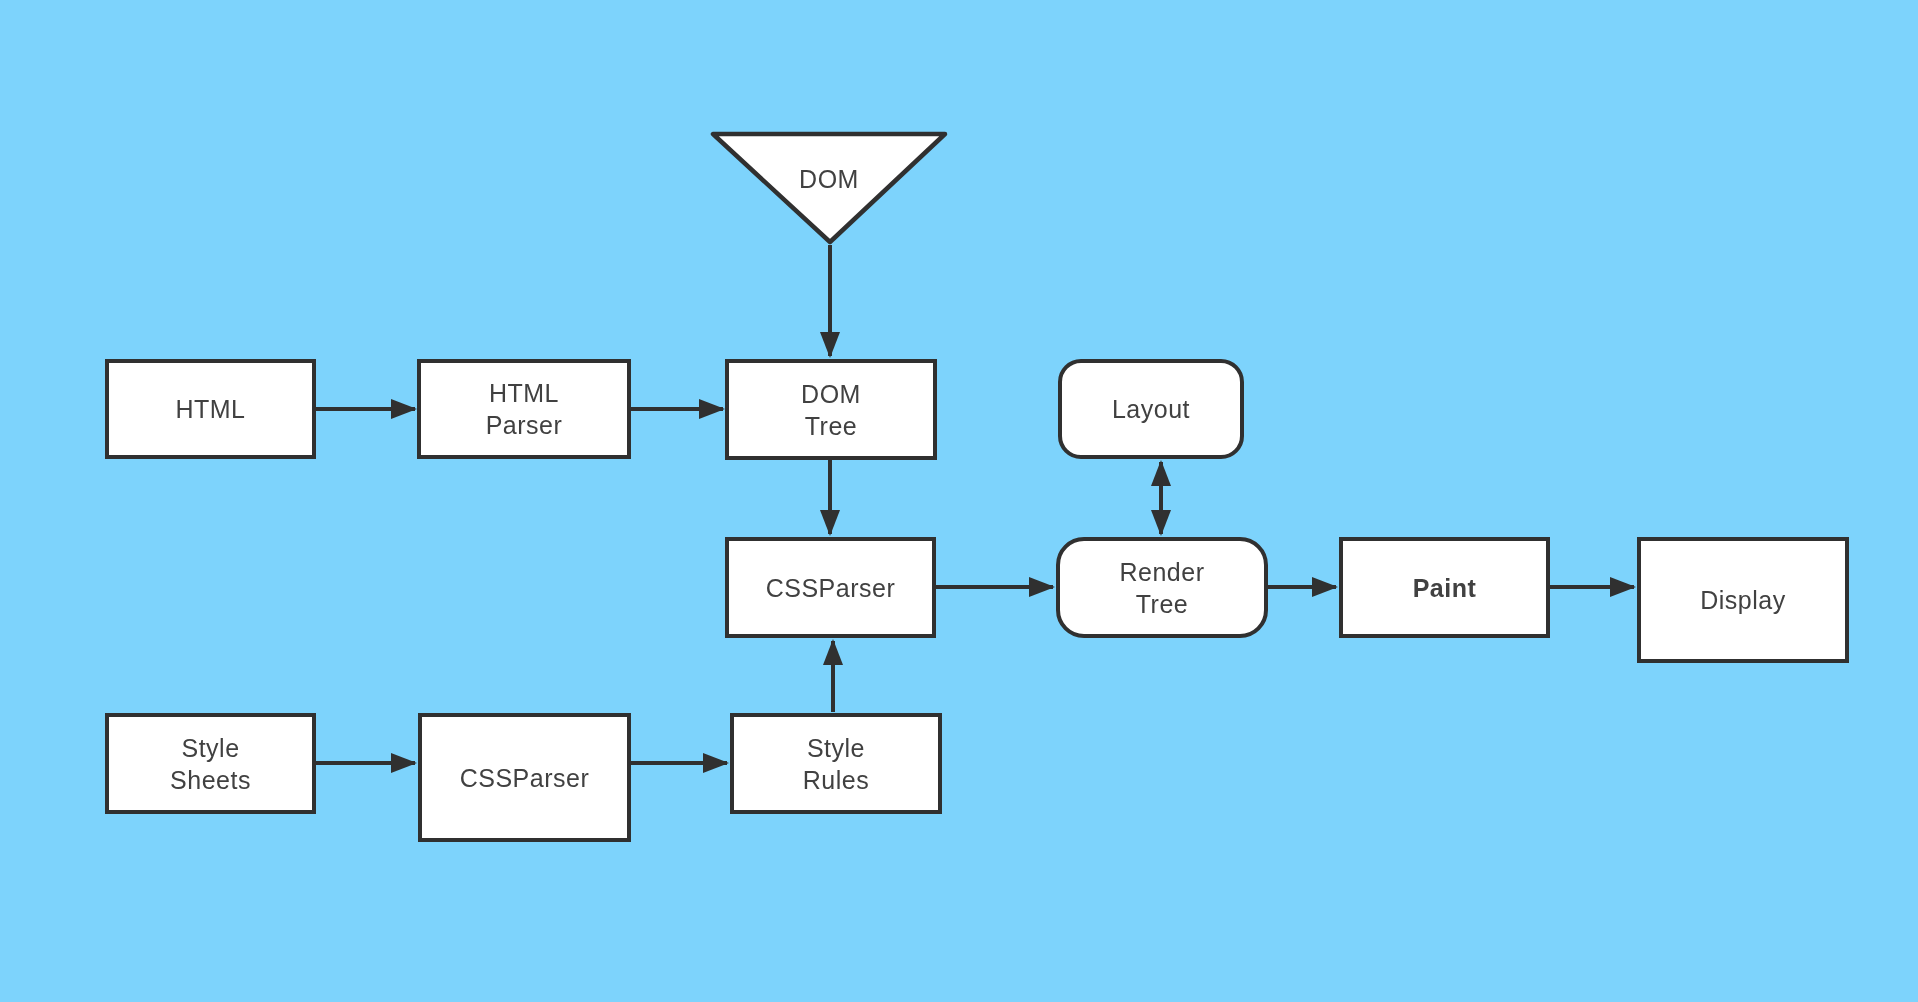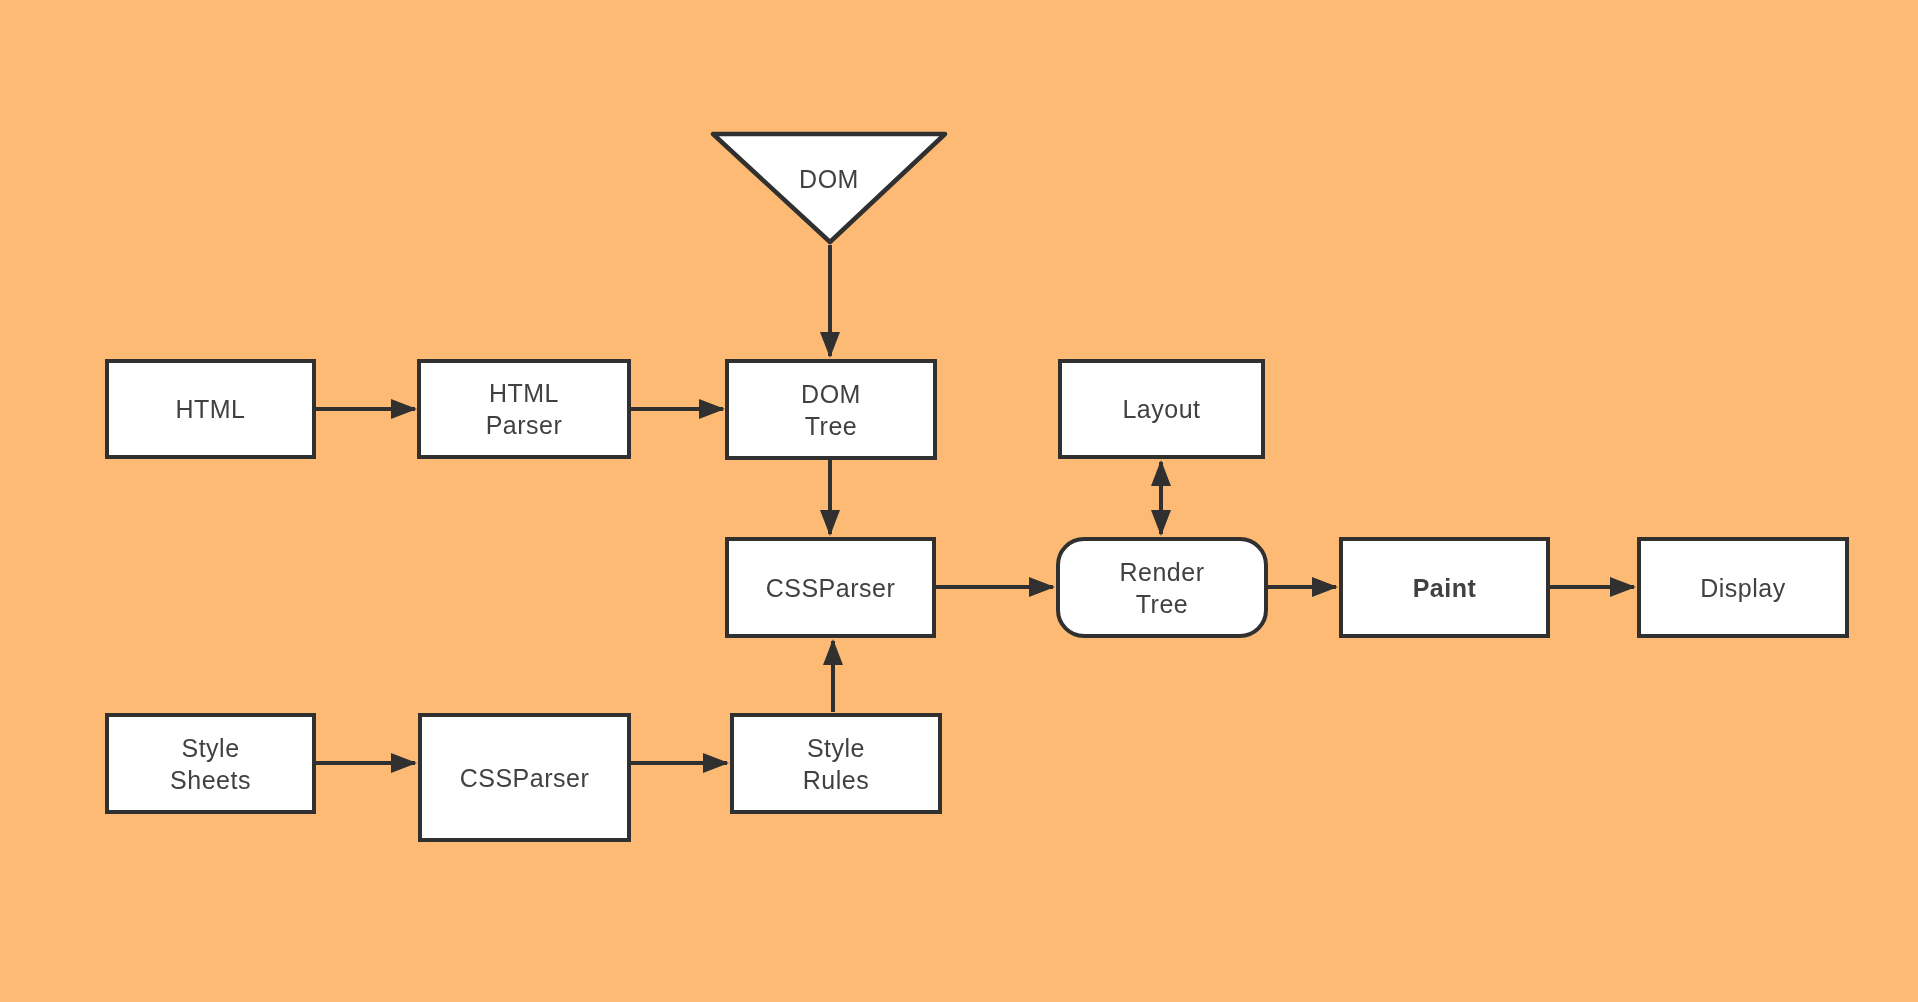--- a/index.html
+++ b/index.html
@@ -4,21 +4,21 @@
 <style>
   html, body {
     margin: 0;
     padding: 0;
     background: #ffffff;
   }
   #stage {
     position: relative;
     width: 1918px;
     height: 1002px;
-    background: #fdba74;
+    background: #7dd3fc;
     font-family: "Liberation Sans", "DejaVu Sans", sans-serif;
     overflow: hidden;
   }
   #edges-layer {
     position: absolute;
     left: 0;
     top: 0;
     width: 1918px;
     height: 1002px;
   }
@@ -46,25 +46,25 @@
     width: 120px;
     height: 38px;
     display: flex;
     align-items: center;
     justify-content: center;
   }
   
   #n-html         { left: 105px;  top: 359px; width: 211px; height: 100px; }
   #n-html-parser  { left: 417px;  top: 359px; width: 214px; height: 100px; }
   #n-dom-tree     { left: 725px;  top: 359px; width: 212px; height: 101px; }
-  #n-layout       { left: 1058px; top: 359px; width: 207px; height: 100px; }
+  #n-layout       { left: 1058px; top: 359px; width: 186px; height: 100px; border-radius: 23px; }
   #n-attachment   { left: 725px;  top: 537px; width: 211px; height: 101px; }
   #n-render-tree  { left: 1056px; top: 537px; width: 212px; height: 101px; border-radius: 28px; }
   #n-paint        { left: 1339px; top: 537px; width: 211px; height: 101px; font-weight: bold; }
-  #n-display      { left: 1637px; top: 537px; width: 212px; height: 101px; }
+  #n-display      { left: 1637px; top: 537px; width: 212px; height: 126px; }
   #n-style-sheets { left: 105px;  top: 713px; width: 211px; height: 101px; }
   #n-css-parser   { left: 418px;  top: 713px; width: 213px; height: 129px; }
   #n-style-rules  { left: 730px;  top: 713px; width: 212px; height: 101px; }
   .edge {
     stroke: #303030;
     stroke-width: 4;
     fill: none;
   }
 </style>
 </head>

